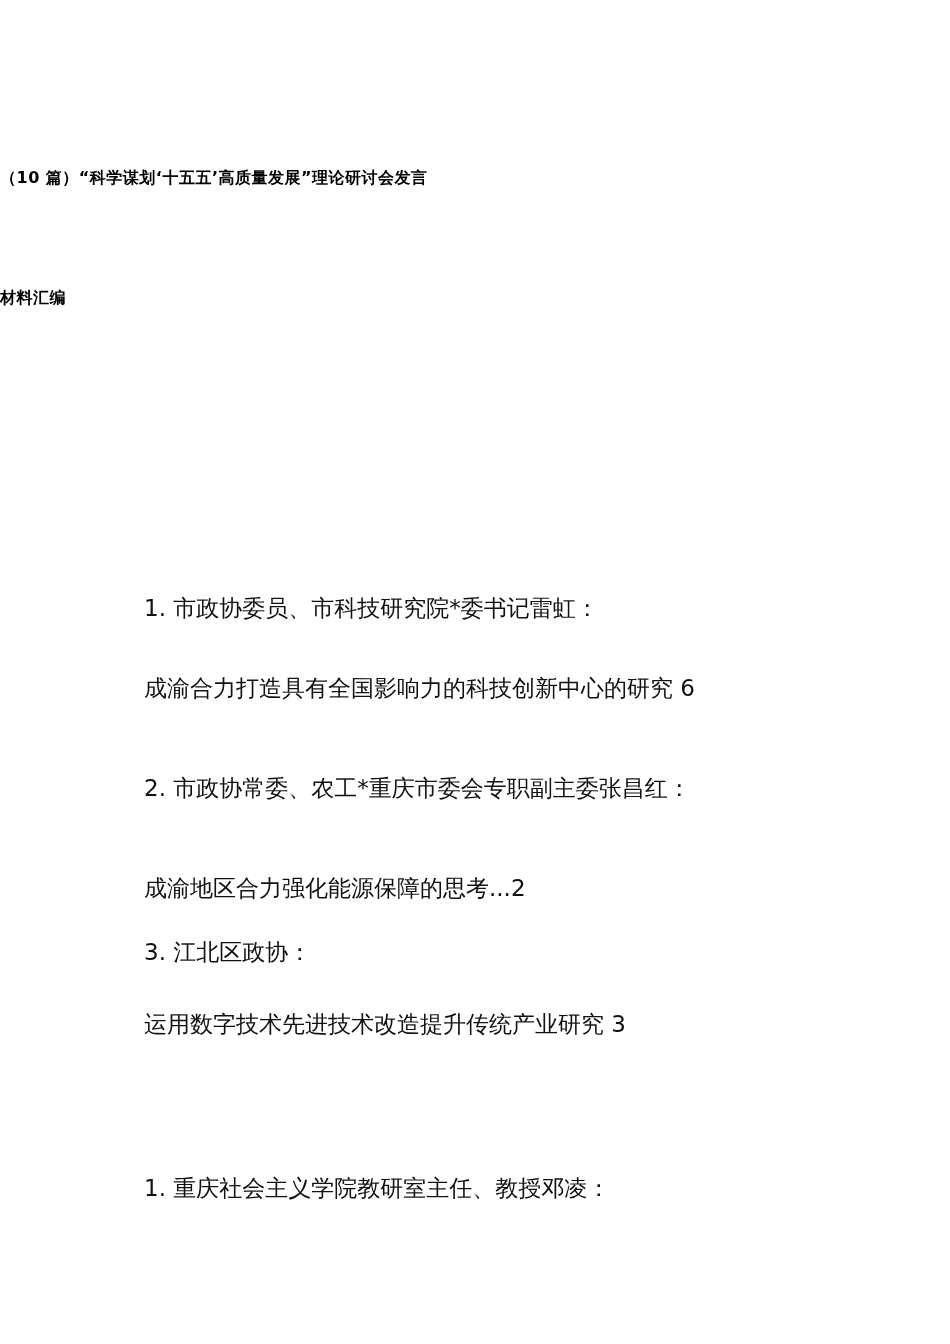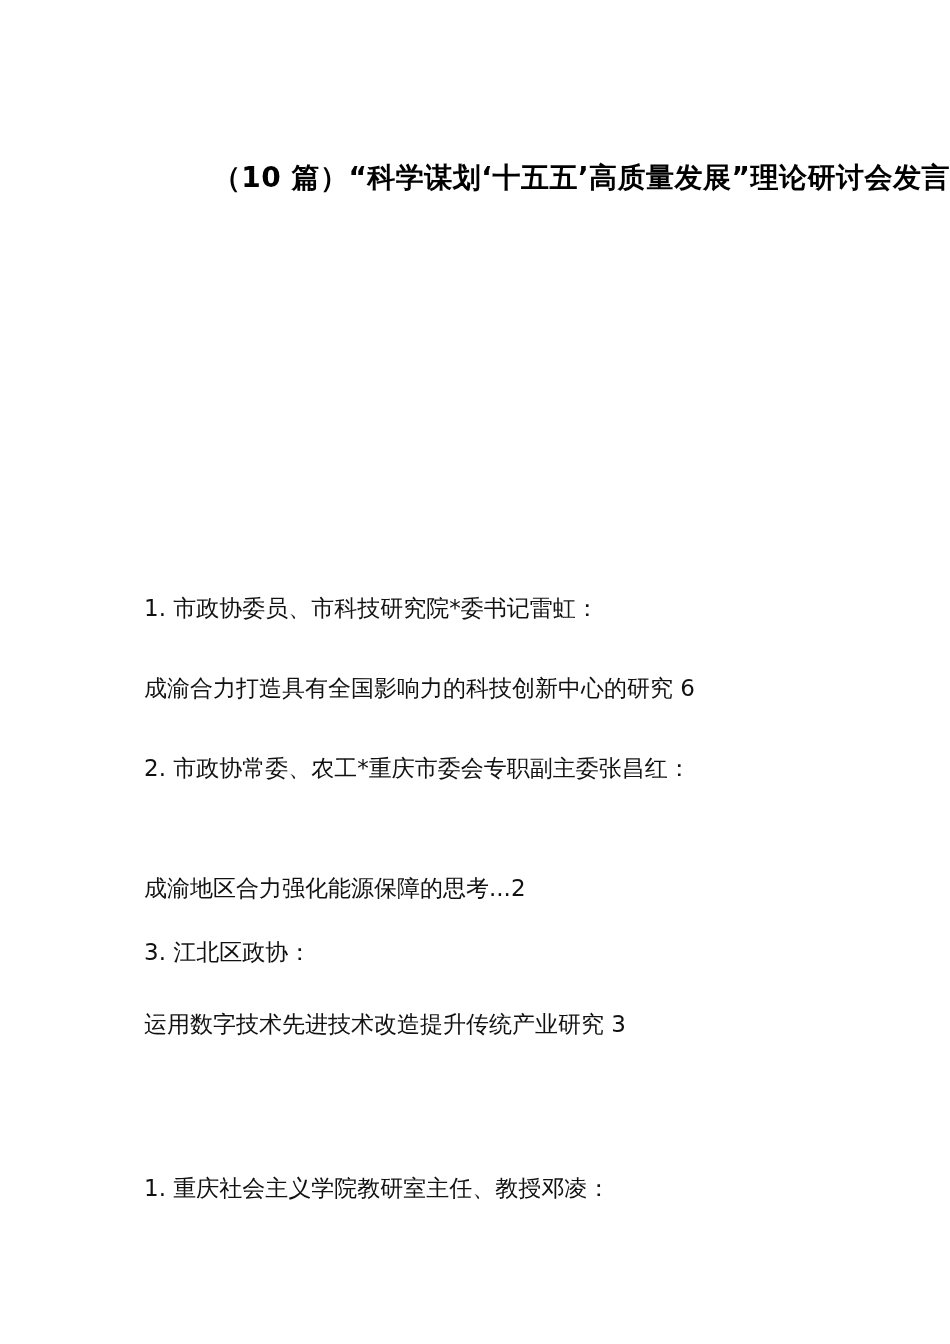--- a/index.html
+++ b/index.html
@@ -19,23 +19,23 @@
       position: absolute;
       left: 0; top: 0;
       width: 950px;
       height: 1344px;
       background: #ffffff;
     }
     .title-line {
       position: absolute;
       left: 0;
       width: 950px;
-      text-align: right;
+      text-align: left;
       font-weight: bold;
-      font-size: 28px;
+      font-size: 16px;
       line-height: 32px;
       letter-spacing: 0.5px;
       white-space: nowrap;
     }
     #title-1 { top: 162px; }
     #title-2 { top: 282px; }
     #toc-heading { top: 403px; letter-spacing: 6px; }
     .toc-line {
       position: absolute;
       left: 144px;
@@ -45,27 +45,28 @@
       color: #111111;
     }
   </style>
 </head>
 <body>
 
 <div class="page">
 
   <div class="title-line" id="title-1">（10 篇）“科学谋划‘十五五’高质量发展”理论研讨会发言</div>
 
+  <div class="title-line" id="title-2">材料汇编</div>
 
 
   <div>
     <div class="toc-line" style="top:572px;margin-top:20px;">1. 市政协委员、市科技研究院*委书记雷虹：</div>
     <div class="toc-line" style="top:672px;">成渝合力打造具有全国影响力的科技创新中心的研究 6</div>
 
-    <div class="toc-line" style="top:752px;">2. 市政协常委、农工*重庆市委会专职副主委张昌红：</div>
+    <div class="toc-line" style="top:772px;">2. 市政协常委、农工*重庆市委会专职副主委张昌红：</div>
     <div class="toc-line" style="top:872px;">成渝地区合力强化能源保障的思考...2</div>
 
     <div class="toc-line" style="top:936px;">3. 江北区政协：</div>
     <div class="toc-line" style="top:1008px;">运用数字技术先进技术改造提升传统产业研究 3</div>
 
     <div class="toc-line" style="top:1172px;">1. 重庆社会主义学院教研室主任、教授邓凌：</div>
   </div>
 
 </div>
 

